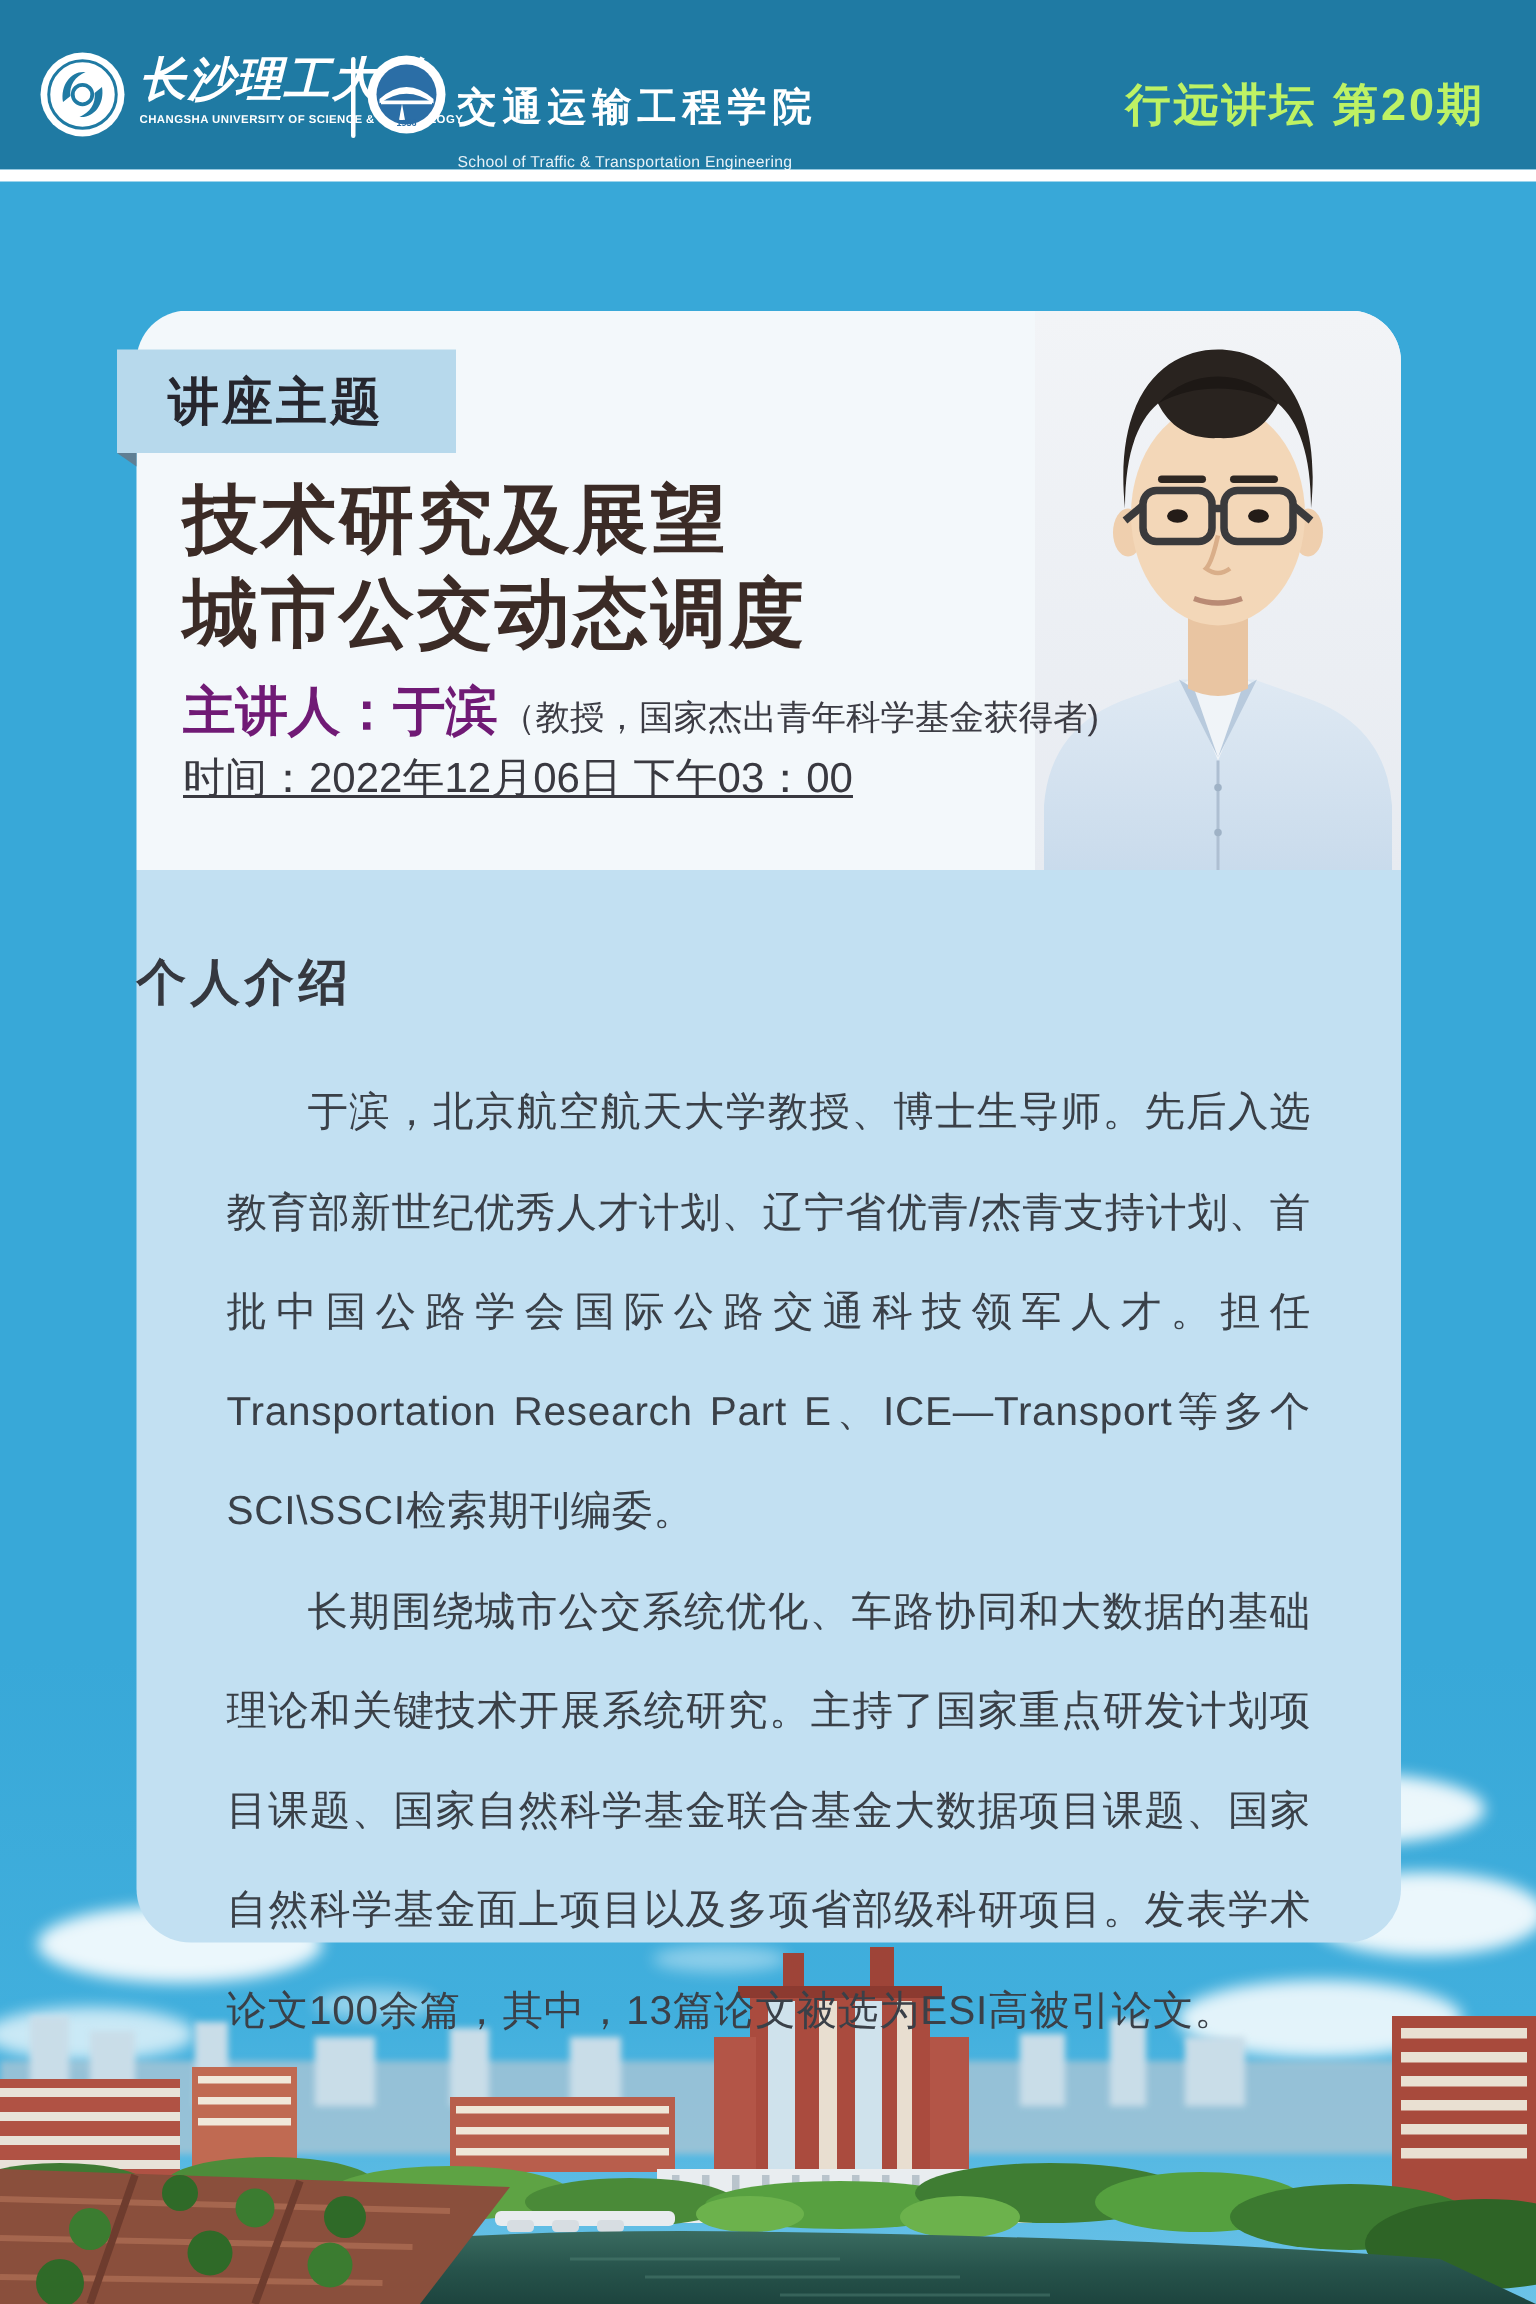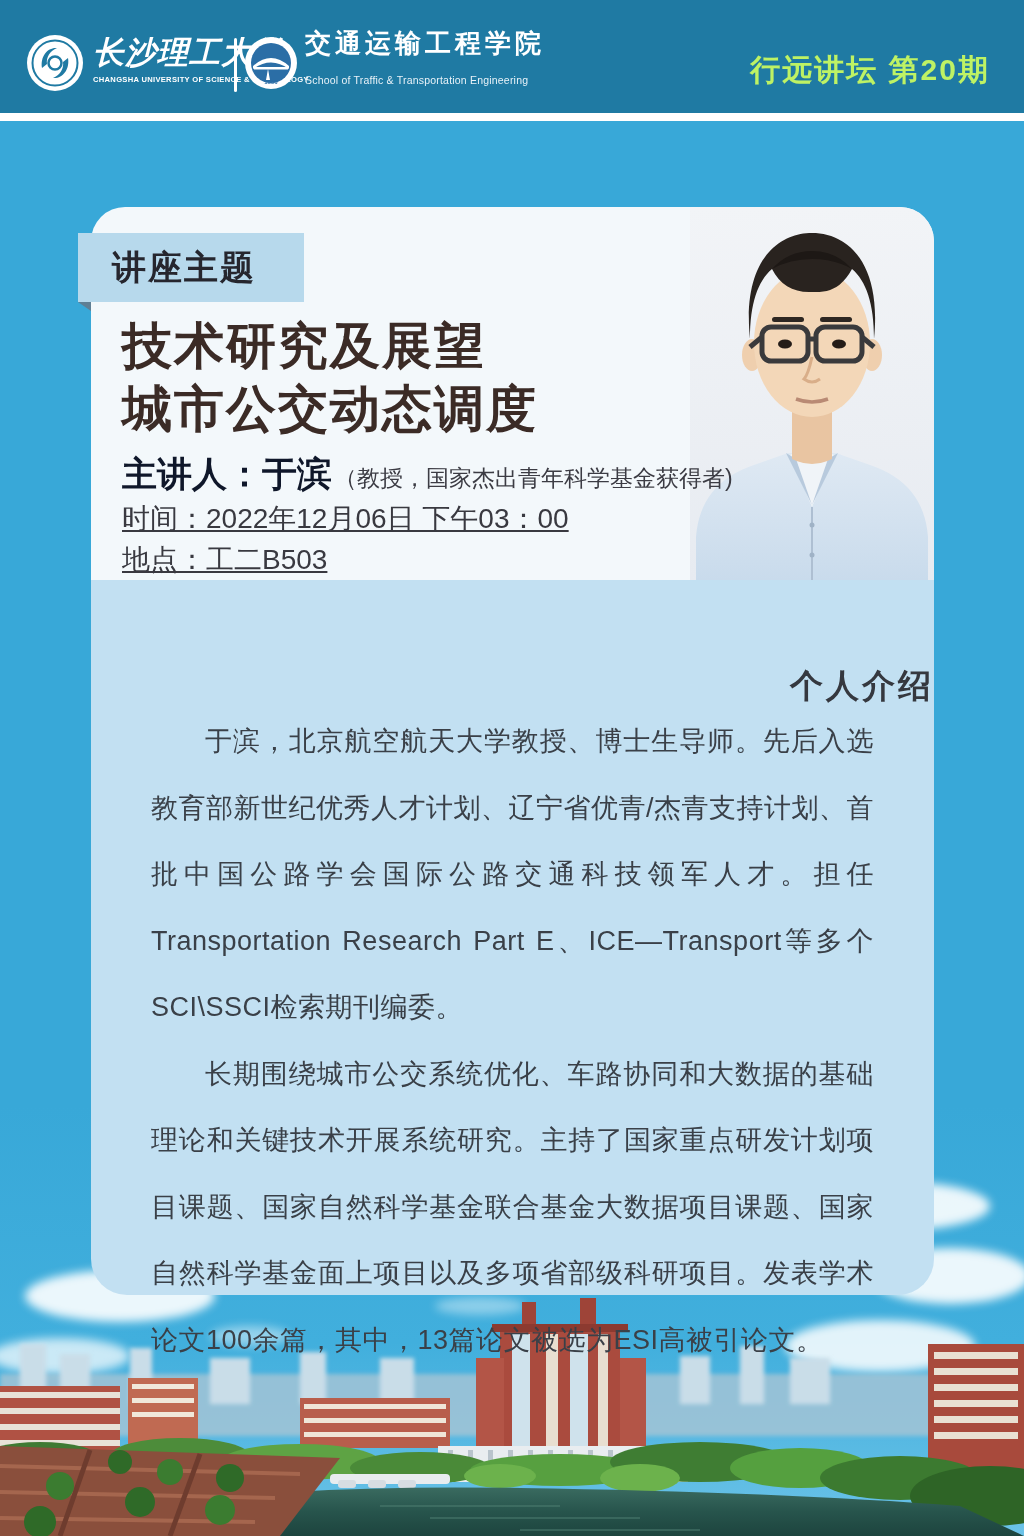--- a/index.html
+++ b/index.html
@@ -13,44 +13,44 @@
   
   .header{position:absolute;left:0;top:0;width:1024px;height:113px;background:#1F7AA3;}
   .white-strip{position:absolute;left:0;top:113px;width:1024px;height:8px;background:#ffffff;}
   .logo{position:absolute;}
   .uni-logo{left:26px;top:34px;width:58px;height:58px;}
   .uni-text{position:absolute;left:93px;top:33px;width:145px;color:#fff;}
   .uni-zh{font-family:"Liberation Serif","DejaVu Serif",serif;font-style:italic;font-weight:700;font-size:31px;letter-spacing:1px;white-space:nowrap;line-height:40px;}
   .uni-en{font-size:7.6px;font-weight:700;letter-spacing:.3px;white-space:nowrap;margin-top:2px;}
   .header-divider{position:absolute;left:234px;top:38px;width:3px;height:54px;background:#ffffff;border-radius:2px;}
   .school-logo{left:244px;top:36px;width:54px;height:54px;}
-  .school-text{position:absolute;left:305px;top:28px;color:#fff;}
+  .school-text{position:absolute;left:305px;top:56px;color:#fff;}
   .school-zh{font-size:26px;font-weight:700;letter-spacing:4px;white-space:nowrap;line-height:30px;}
   .school-en{font-size:10.5px;margin-top:16px;letter-spacing:.2px;white-space:nowrap;color:#e8f2f8;}
   .series{position:absolute;right:34px;top:50px;color:#bef264;font-size:30px;font-weight:700;letter-spacing:2px;white-space:nowrap;}
   
   .campus{position:absolute;left:0;bottom:0;width:1024px;height:430px;}
   
   .card{position:absolute;left:91px;top:207px;width:843px;height:1088px;border-radius:34px;overflow:visible;}
   .card-top{position:absolute;left:0;top:0;width:843px;height:373px;background:#F3F8FB;border-radius:34px 34px 0 0;}
   .card-bottom{position:absolute;left:0;top:373px;width:843px;height:715px;background:#C2E0F2;border-radius:0 0 36px 36px;}
   .badge{position:absolute;left:-13px;top:26px;width:226px;height:69px;background:#B7D9EC;display:flex;align-items:center;padding-left:34px;z-index:4;}
   .badge-fold{position:absolute;left:-13px;top:95px;width:0;height:0;border-top:9px solid #5f7f94;border-left:13px solid transparent;z-index:3;}
   .badge-label{font-size:34px;font-weight:700;color:#26262e;letter-spacing:2px;}
   .lecture-title{position:absolute;left:31px;top:108px;font-family:"Liberation Serif","DejaVu Serif",serif;
     font-weight:900;font-size:50px;line-height:63px;color:#3B2B26;letter-spacing:2px;z-index:4;white-space:nowrap;}
   .speaker-line{position:absolute;left:31px;top:244px;z-index:4;white-space:nowrap;display:flex;align-items:baseline;}
-  .speaker-label,.speaker-name{font-size:35px;font-weight:700;color:#0f172a;}
+  .speaker-label,.speaker-name{font-size:35px;font-weight:700;color:#701a75;}
   .speaker-note{font-size:23px;color:#3c3c44;margin-left:2px;}
   .info-line{position:absolute;left:31px;font-size:28px;color:#393940;z-index:4;white-space:nowrap;text-decoration:underline;}
   .time-line{top:293px;}
   .place-line{top:334px;}
   .photo{position:absolute;right:0;top:0;width:244px;height:373px;border-radius:0 34px 0 0;overflow:hidden;z-index:2;}
   
-  .profile-heading{position:absolute;left:0;top:84px;width:100%;text-align:right;font-size:33px;font-weight:700;color:#35383f;letter-spacing:3px;}
+  .profile-heading{position:absolute;left:0;top:53px;width:100%;text-align:left;font-size:33px;font-weight:700;color:#35383f;letter-spacing:3px;}
   .profile-body{position:absolute;left:60px;top:128px;width:723px;}
   .profile-body p{margin:0;font-size:27px;line-height:66.5px;color:#3A4048;text-align:justify;text-indent:2em;letter-spacing:.5px;}
 </style>
 </head>
 <body>
 
 <div class="poster">
 
   <div class="header">
 
@@ -258,21 +258,20 @@
       <div>技术研究及展望</div>
       <div>城市公交动态调度</div>
     </div>
 
     <div class="speaker-line">
       <span class="speaker-label">主讲人：</span>
       <span class="speaker-name">于滨</span>
       <span class="speaker-note">（教授，国家杰出青年科学基金获得者)</span>
     </div>
     <div class="info-line time-line">时间：2022年12月06日 下午03：00</div>
-    <div class="info-line place-line">地点：工二B503</div>
 
     <div class="photo">
       <svg viewBox="0 0 244 373" width="244" height="373">
         <defs>
           <linearGradient id="pbg" x1="0" y1="0" x2="0" y2="1">
             <stop offset="0" stop-color="#f2f4f7"></stop>
               <stop offset="1" stop-color="#e7ebf1"></stop>
           </linearGradient>
           <linearGradient id="shirt" x1="0" y1="0" x2="0" y2="1">
             <stop offset="0" stop-color="#dfe9f3"></stop>

